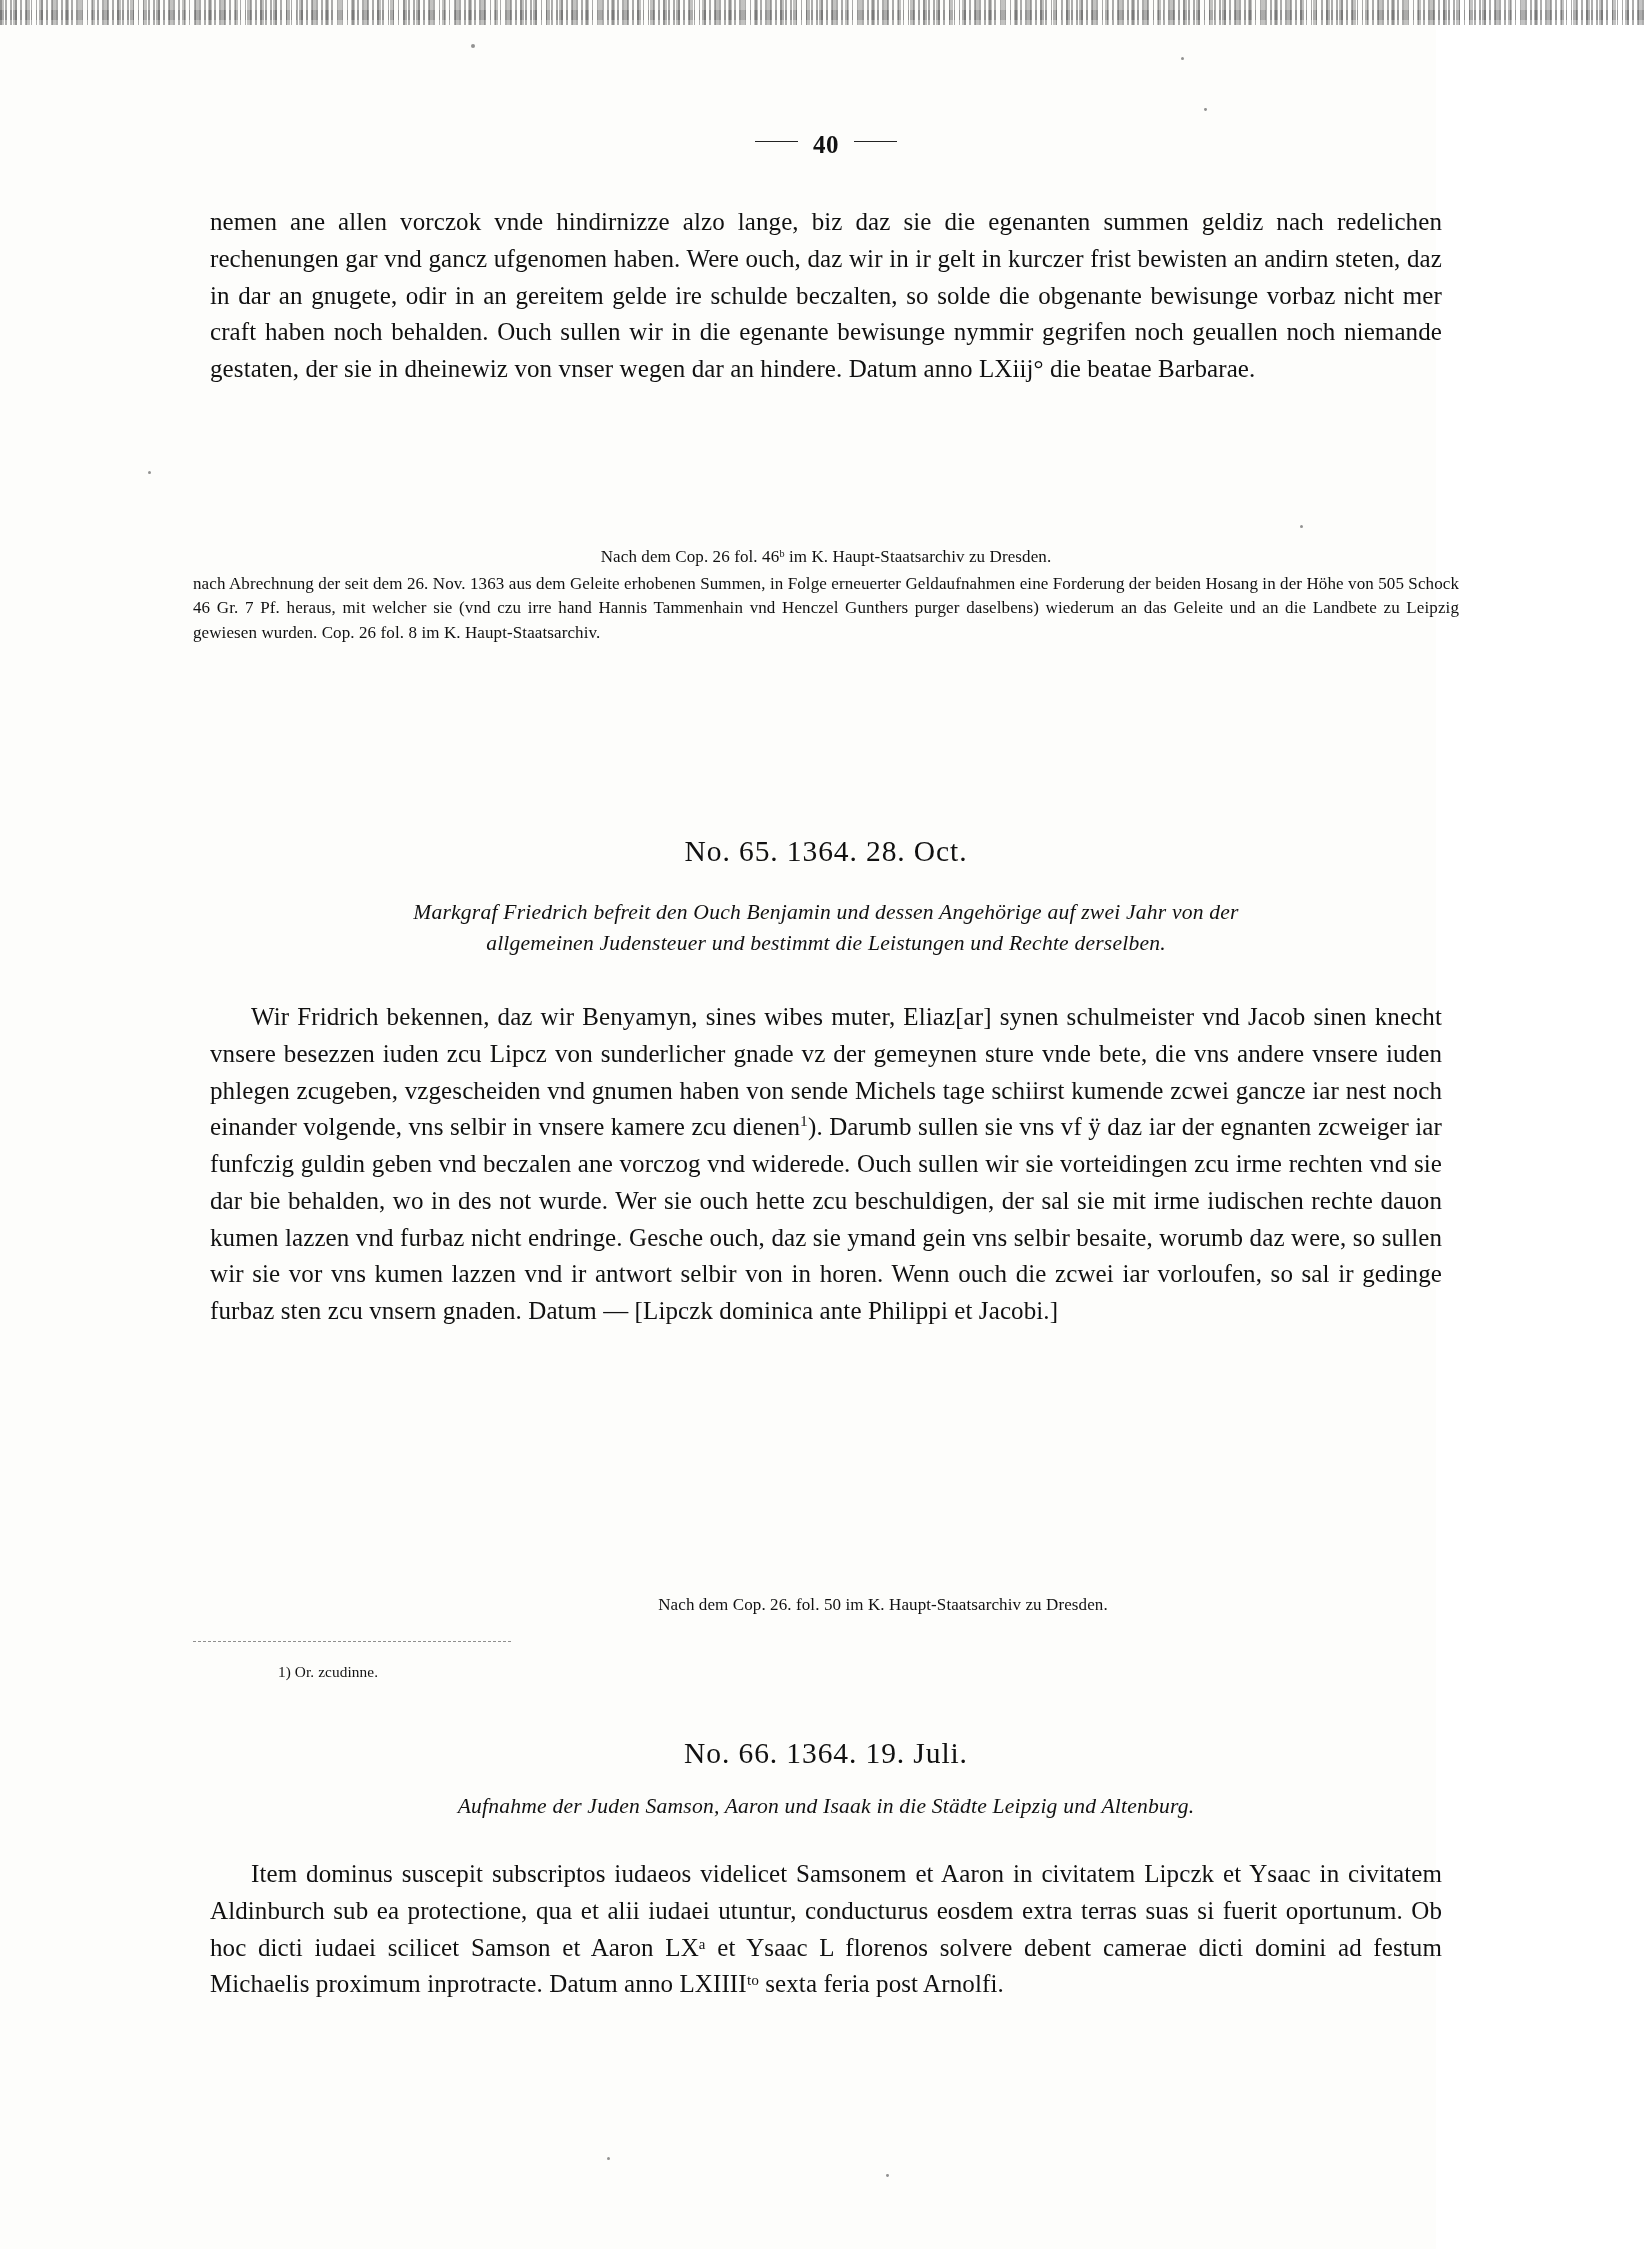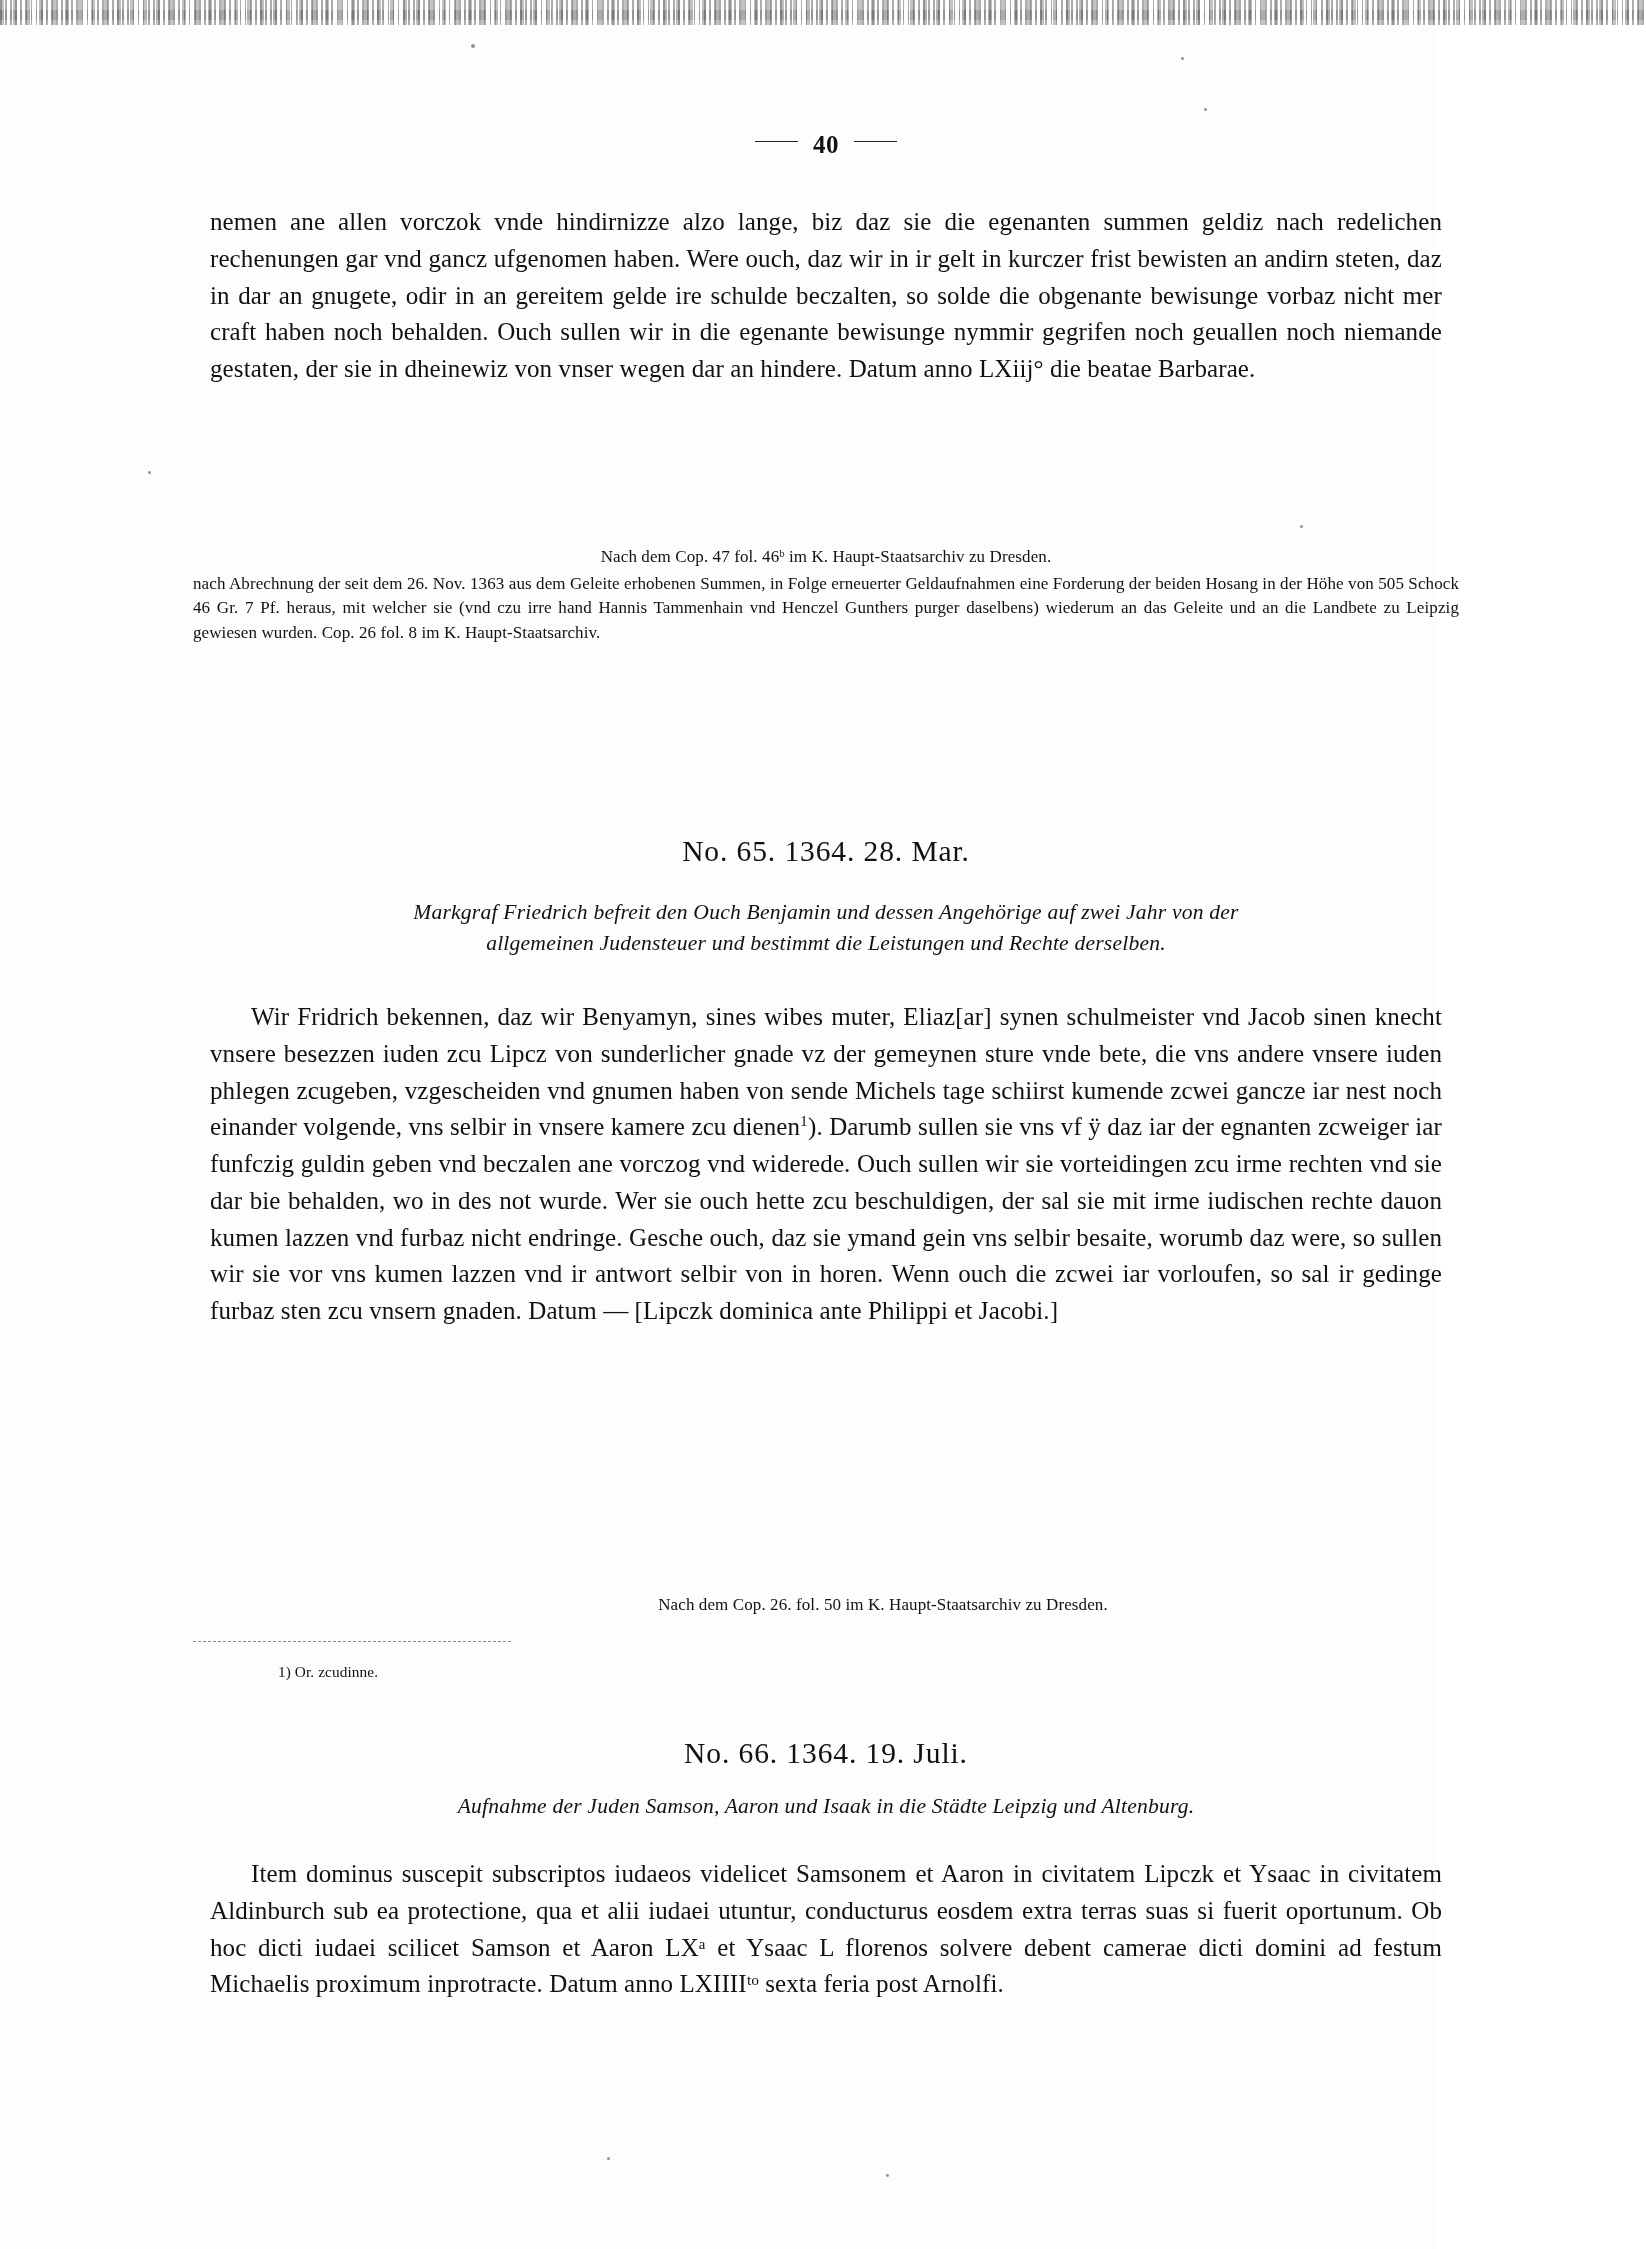--- a/index.html
+++ b/index.html
@@ -172,26 +172,26 @@
 
     <div class="folio">
       <span class="rule"></span><span>40</span><span class="rule"></span>
     </div>
 
     <div class="b1">
       <p class="para" style="margin:0;">nemen ane allen vorczok vnde hindirnizze alzo lange, biz daz sie die egenanten summen geldiz nach redelichen rechenungen gar vnd gancz ufgenomen haben.  Were ouch, daz wir in ir gelt in kurczer frist bewisten an andirn steten, daz in dar an gnugete, odir in an gereitem gelde ire schulde beczalten, so solde die obgenante bewisunge vorbaz nicht mer craft haben noch behalden.  Ouch sullen wir in die egenante bewisunge nymmir gegrifen noch geuallen noch niemande gestaten, der sie in dheinewiz von vnser wegen dar an hindere.  Datum anno LXiij° die beatae Barbarae.</p>
     </div>
 
     <div class="b2">
-      <div class="note" style="text-align:center;">Nach dem Cop. 47 fol. 46ᵇ im K. Haupt-Staatsarchiv zu Dresden.</div>
+      <div class="note" style="text-align:center;">Nach dem Cop. 26 fol. 46ᵇ im K. Haupt-Staatsarchiv zu Dresden.</div>
       <div class="note" style="margin-top:2.3px;">nach Abrechnung der seit dem 26. Nov. 1363 aus dem Geleite erhobenen Summen, in Folge erneuerter Geldaufnahmen eine Forderung der beiden Hosang in der Höhe von 505 Schock 46 Gr. 7 Pf. heraus, mit welcher sie (vnd czu irre hand Hannis Tammenhain vnd Henczel Gunthers purger daselbens) wiederum an das Geleite und an die Landbete zu Leipzig gewiesen wurden.  Cop. 26 fol. 8 im K. Haupt-Staatsarchiv.</div>
     </div>
 
     <div class="b3">
-      <div class="doc-no">No. 65.  1364.  28. Mar.</div>
+      <div class="doc-no">No. 65.  1364.  28. Oct.</div>
     </div>
 
     <div class="b4">
       <div class="doc-regest">Markgraf Friedrich befreit den Ouch Benjamin und dessen Angehörige auf zwei Jahr von der</div>
       <div class="doc-regest">allgemeinen Judensteuer und bestimmt die Leistungen und Rechte derselben.</div>
     </div>
 
     <div class="b5">
       <p class="para indent" style="margin:0;"><span>Wir Fridrich bekennen, daz wir Benyamyn, sines wibes muter, Eliaz[ar] synen schulmeister vnd Jacob sinen knecht vnsere besezzen iuden zcu Lipcz von sunderlicher gnade vz der gemeynen sture vnde bete, die vns andere vnsere iuden phlegen zcugeben, vzgescheiden vnd gnumen haben von sende Michels tage schiirst kumende zcwei gancze iar nest noch einander volgende, vns selbir in vnsere kamere zcu dienen</span><span class="sup">1</span><span>).  Darumb sullen sie vns vf ÿ daz iar der egnanten zcweiger iar funfczig guldin geben vnd beczalen ane vorczog vnd widerede.  Ouch sullen wir sie vorteidingen zcu irme rechten vnd sie dar bie behalden, wo in des not wurde.  Wer sie ouch hette zcu beschuldigen, der sal sie mit irme iudischen rechte dauon kumen lazzen vnd furbaz nicht endringe.  Gesche ouch, daz sie ymand gein vns selbir besaite, worumb daz were, so sullen wir sie vor vns kumen lazzen vnd ir antwort selbir von in horen.  Wenn ouch die zcwei iar vorloufen, so sal ir gedinge furbaz sten zcu vnsern gnaden.  Datum — [Lipczk dominica ante Philippi et Jacobi.]</span></p>
     </div>

